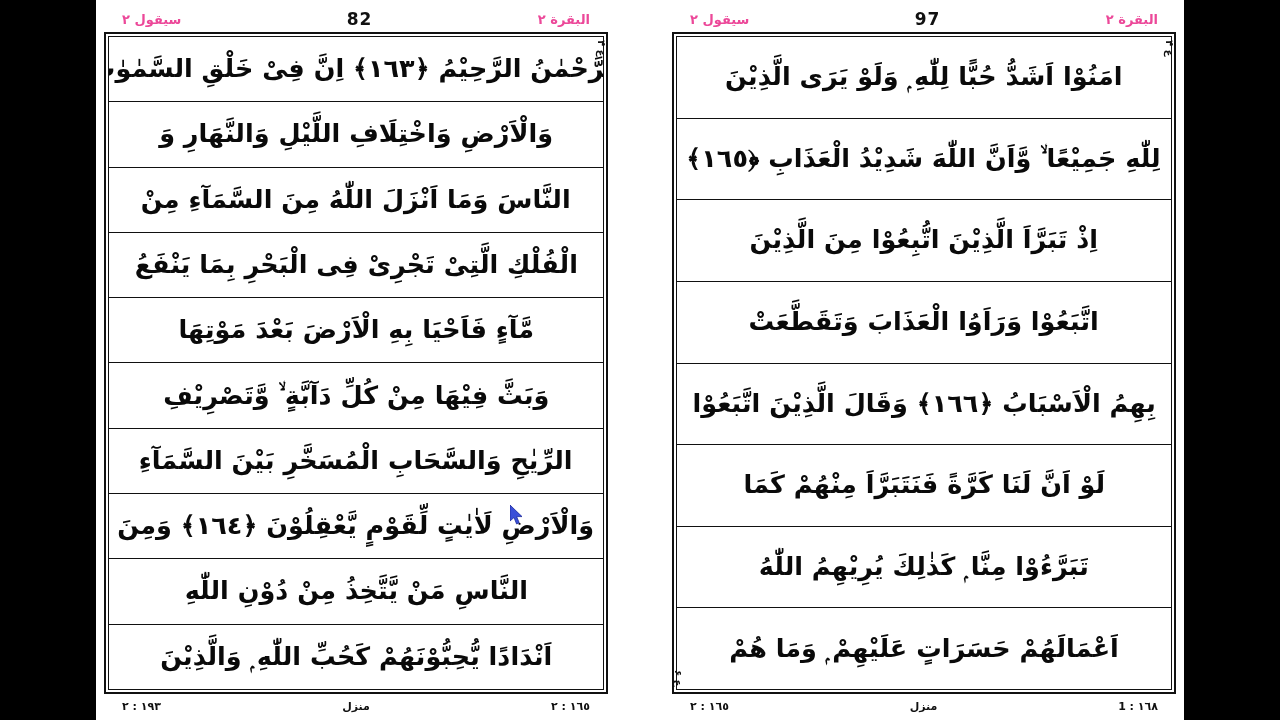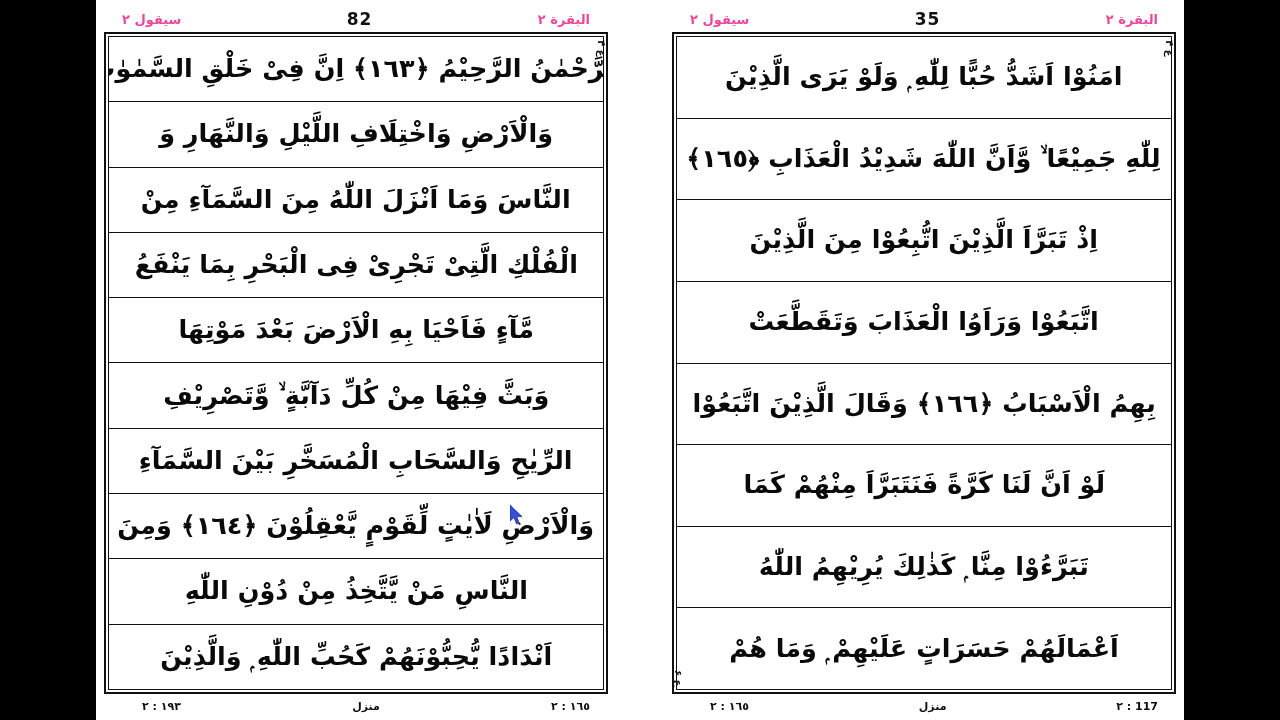--- a/index.html
+++ b/index.html
@@ -108,21 +108,20 @@
     justify-content: space-between;
     direction: rtl;
     padding: 2px 18px 0 18px;
     box-sizing: border-box;
   }
   .ftr-text {
     font-size: 11px;
     color: #111;
     font-weight: 700;
     white-space: nowrap;
-    margin-left: 20px;
   }
   
   .side-mark {
     position: absolute;
     font-size: 10px;
     color: #111;
     font-weight: 700;
     writing-mode: vertical-rl;
     text-orientation: mixed;
   }
@@ -160,21 +159,21 @@
 <div class="viewer">
 
   <div class="letterbox left"></div>
   <div class="letterbox right"></div>
 
   <div class="spread">
 
     <div class="page">
       <div class="page-header">
         <span class="hdr-text">البقرة ٢</span>
-        <span class="hdr-page-no">35</span>
+        <span class="hdr-page-no">97</span>
         <span class="hdr-text">سيقول ٢</span>
       </div>
       <div class="frame">
         <span class="side-mark top-right">ع ۴</span>
         <span class="side-mark bottom-left">ع ۶</span>
         <div class="frame-inner">
           <div class="aya-line">
               <span class="aya-text">امَنُوْا اَشَدُّ حُبًّا لِلّٰهِ ۭ وَلَوْ يَرَى الَّذِيْنَ</span>
             </div>
           <div class="aya-line">
@@ -194,21 +193,21 @@
             </div>
           <div class="aya-line">
               <span class="aya-text">تَبَرَّءُوْا مِنَّا ۭ كَذٰلِكَ يُرِيْهِمُ اللّٰهُ</span>
             </div>
           <div class="aya-line">
               <span class="aya-text">اَعْمَالَهُمْ حَسَرَاتٍ عَلَيْهِمْ ۭ وَمَا هُمْ</span>
             </div>
         </div>
       </div>
       <div class="page-footer">
-        <span class="ftr-text">117 : ٢</span>
+        <span class="ftr-text">١٦٨ : 1</span>
         <span class="ftr-text">منزل</span>
         <span class="ftr-text">١٦٥ : ٢</span>
       </div>
     </div>
 
     <div class="gutter"></div>
 
     <div class="page">
       <div class="page-header">
         <span class="hdr-text">البقرة ٢</span>

